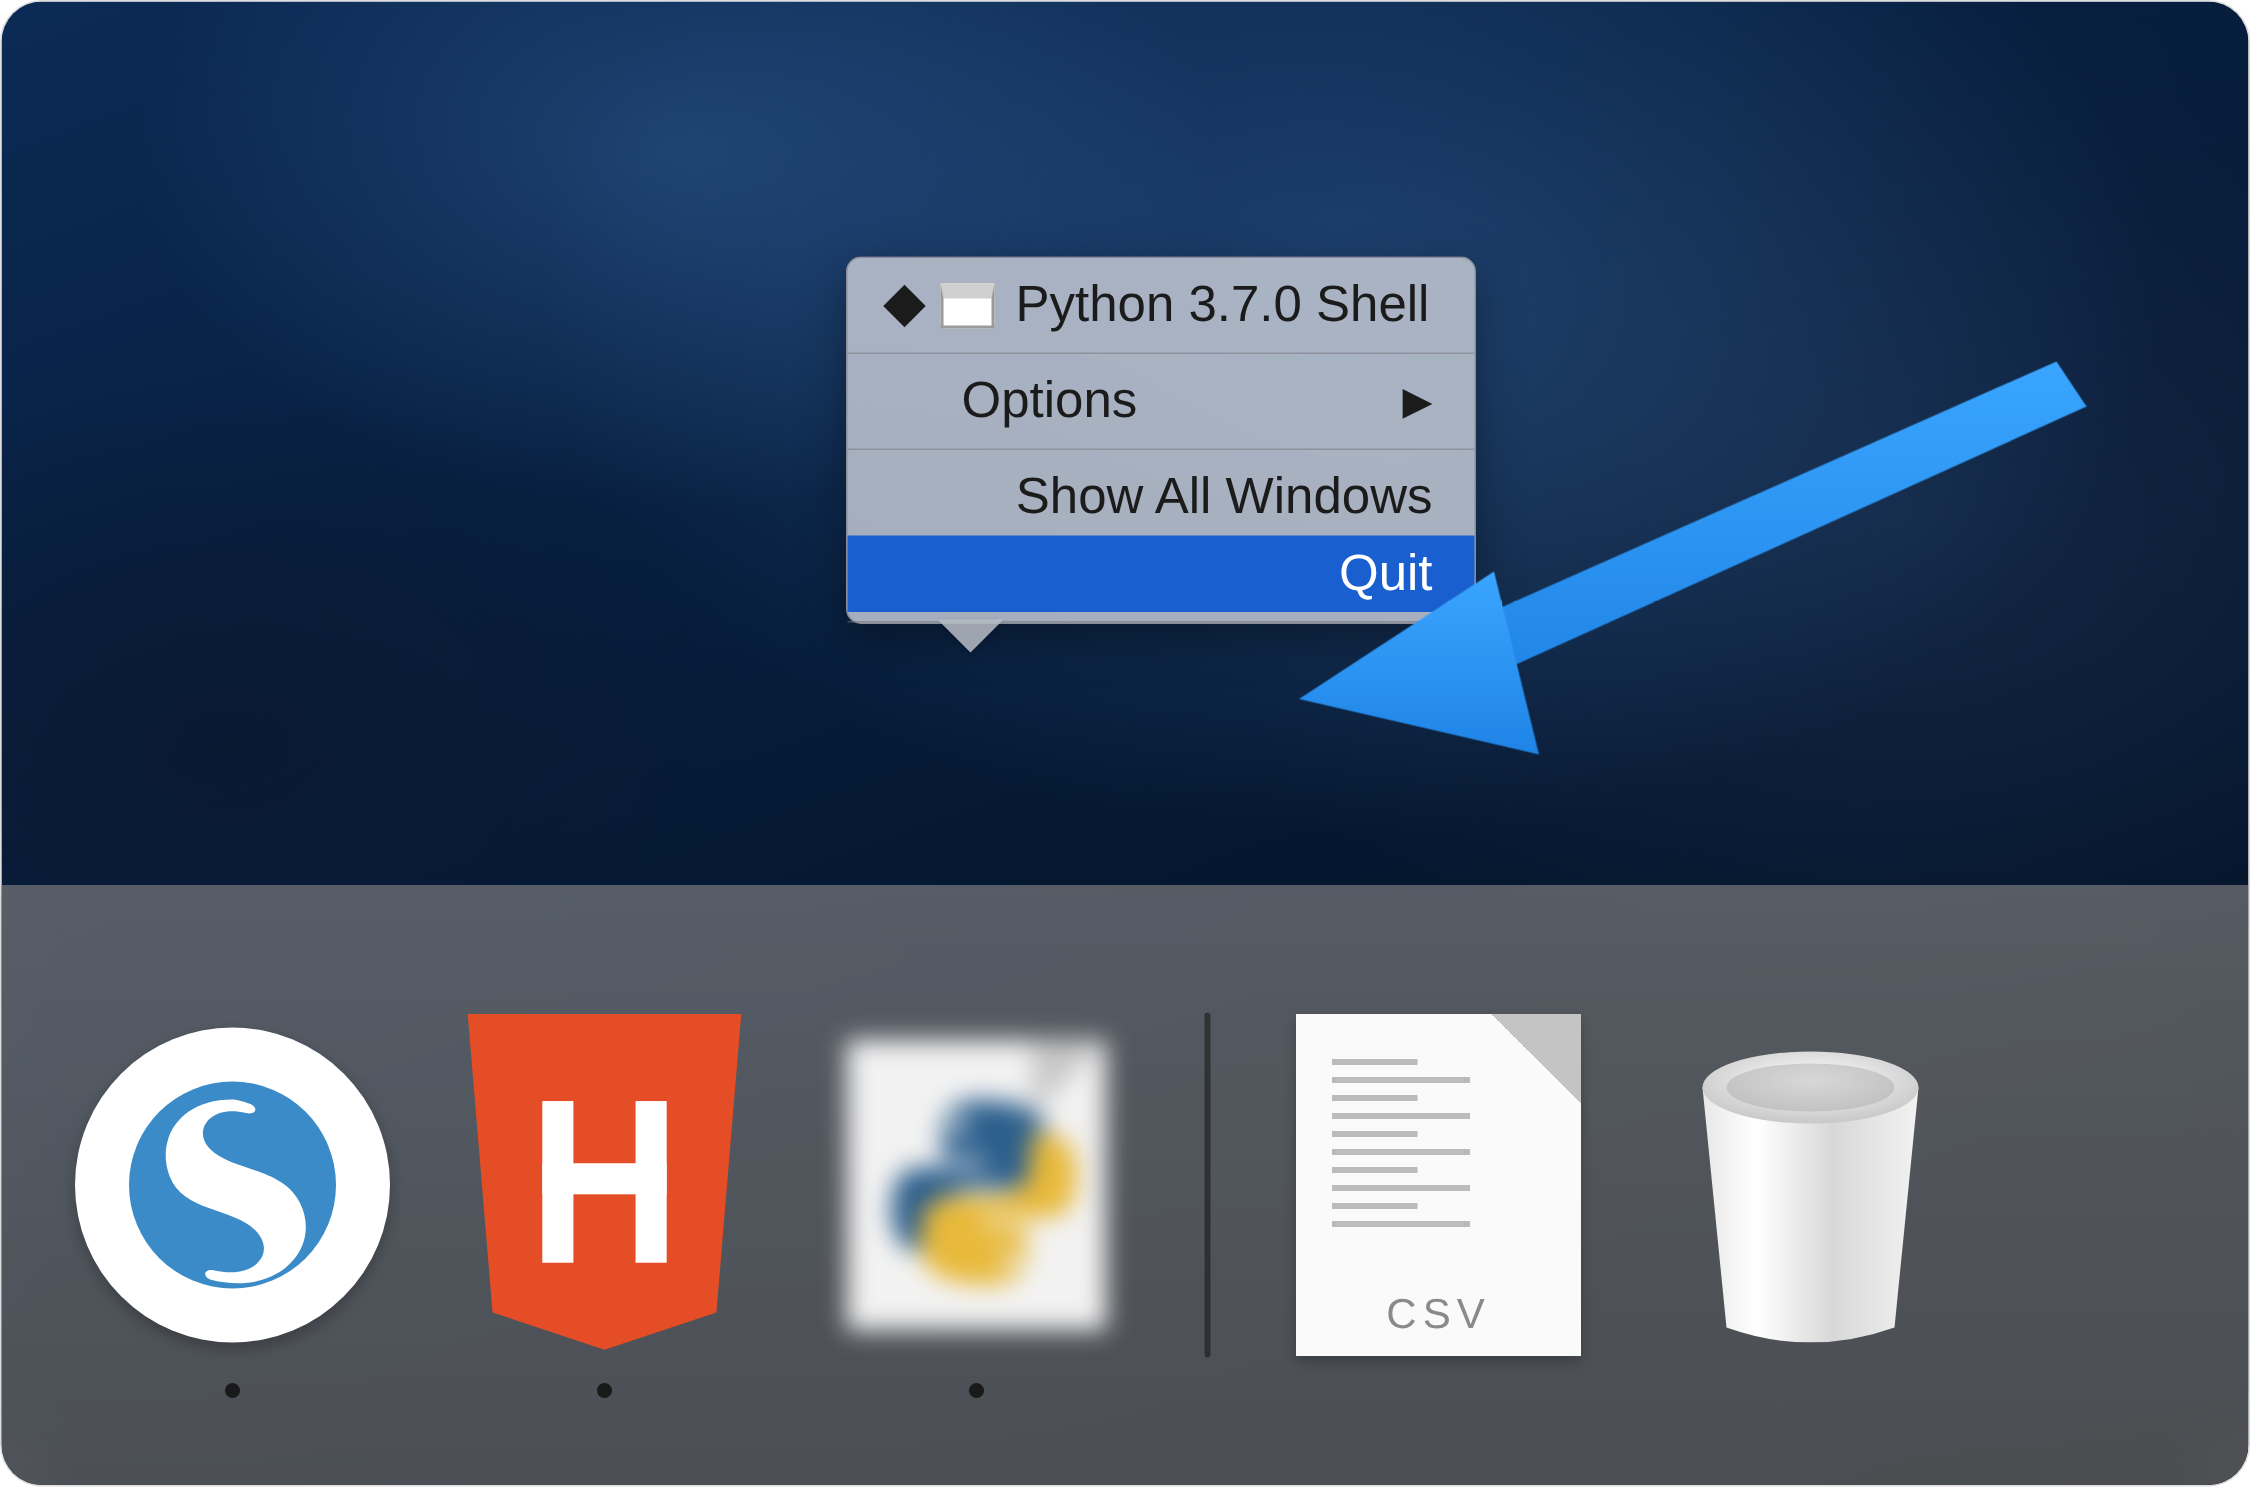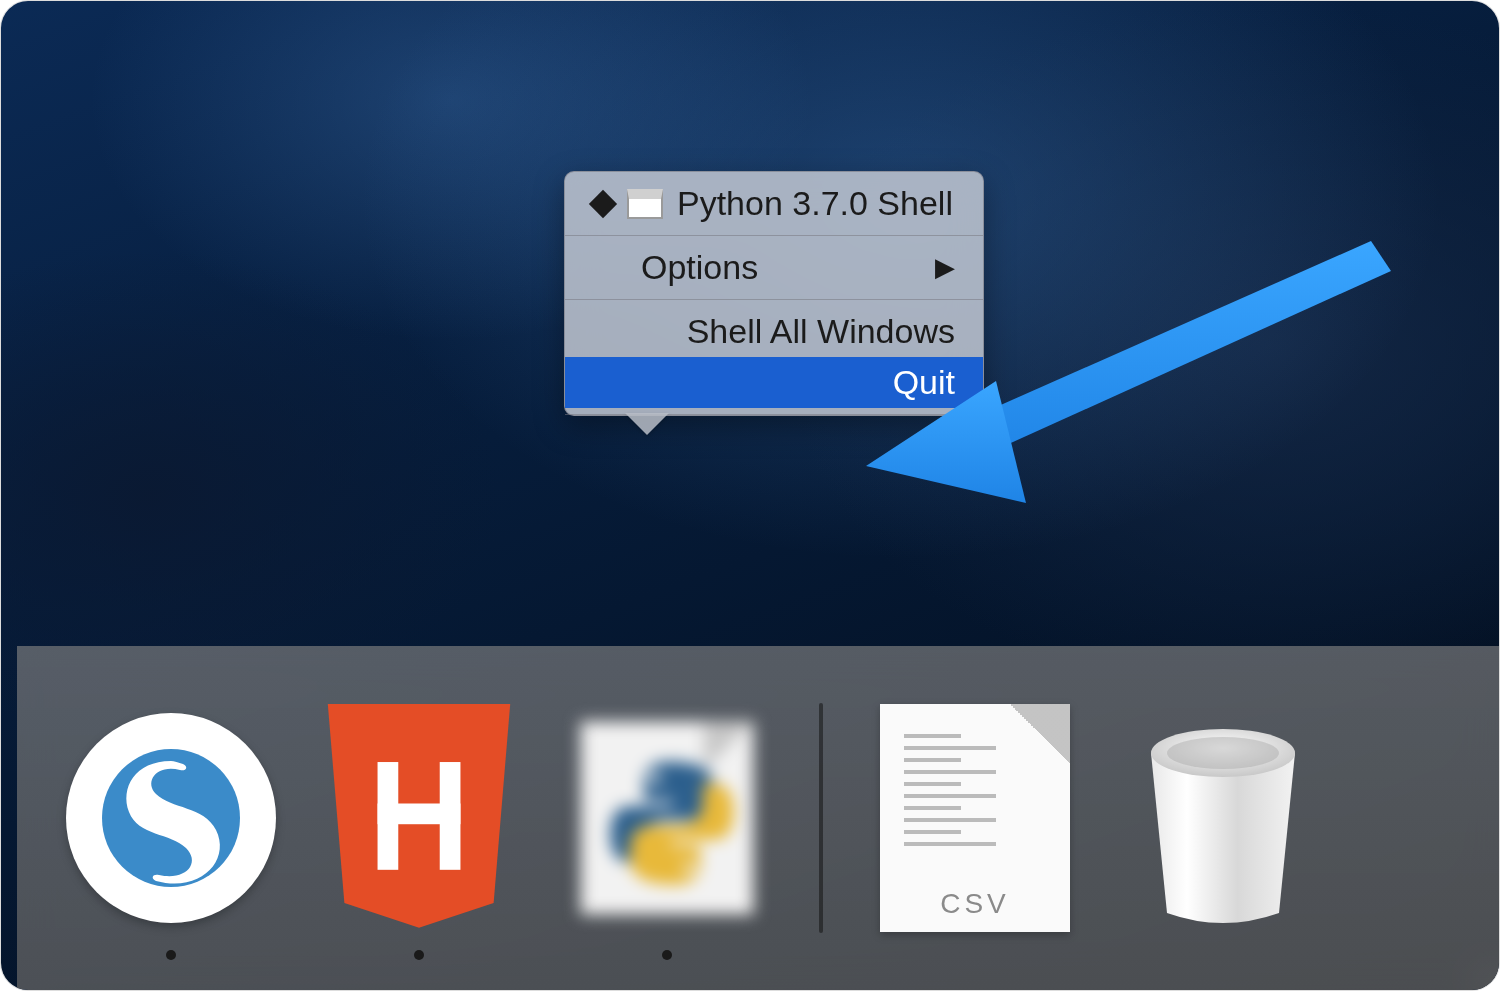--- a/index.html
+++ b/index.html
@@ -21,24 +21,24 @@
       radial-gradient(ellipse 900px 600px at 60% 20%, rgba(70,130,200,0.35), transparent 60%),
       radial-gradient(ellipse 700px 500px at 85% 35%, rgba(20,40,70,0.9), transparent 70%),
       radial-gradient(ellipse 600px 400px at 30% 10%, rgba(60,110,170,0.4), transparent 60%),
       radial-gradient(ellipse 500px 350px at 10% 50%, rgba(10,25,50,0.95), transparent 70%),
       linear-gradient(160deg, #0b2a55 0%, #061c3a 40%, #020b18 100%);
   }
 
   
   .dock {
     position: absolute;
-    left: 16px;
+    left: 0;
     right: 0;
     bottom: 0;
-    height: 344px;
+    height: 400px;
     background: linear-gradient(to bottom, rgba(130,130,130,0.65), rgba(100,100,100,0.75));
     backdrop-filter: blur(20px);
     display: flex;
     align-items: center;
     padding: 0 40px;
     gap: 20px;
   }
 
   .dock-item {
     width: 228px;
@@ -315,21 +315,21 @@
     <div class="menu-row interactive">
       <span style="width:34px"></span>
       <span class="label">Options</span>
       <span class="submenu-arrow">▶</span>
     </div>
   </div>
 
   <div class="menu-section">
     <div class="menu-row interactive">
       <span style="width:34px"></span>
-      <span class="label">Shell All Windows</span>
+      <span class="label">Show All Windows</span>
     </div>
     <div class="menu-row interactive highlight">
       <span style="width:34px"></span>
       <span class="label">Quit</span>
     </div>
   </div>
 
   <div class="caret"></div>
 </div>
 

